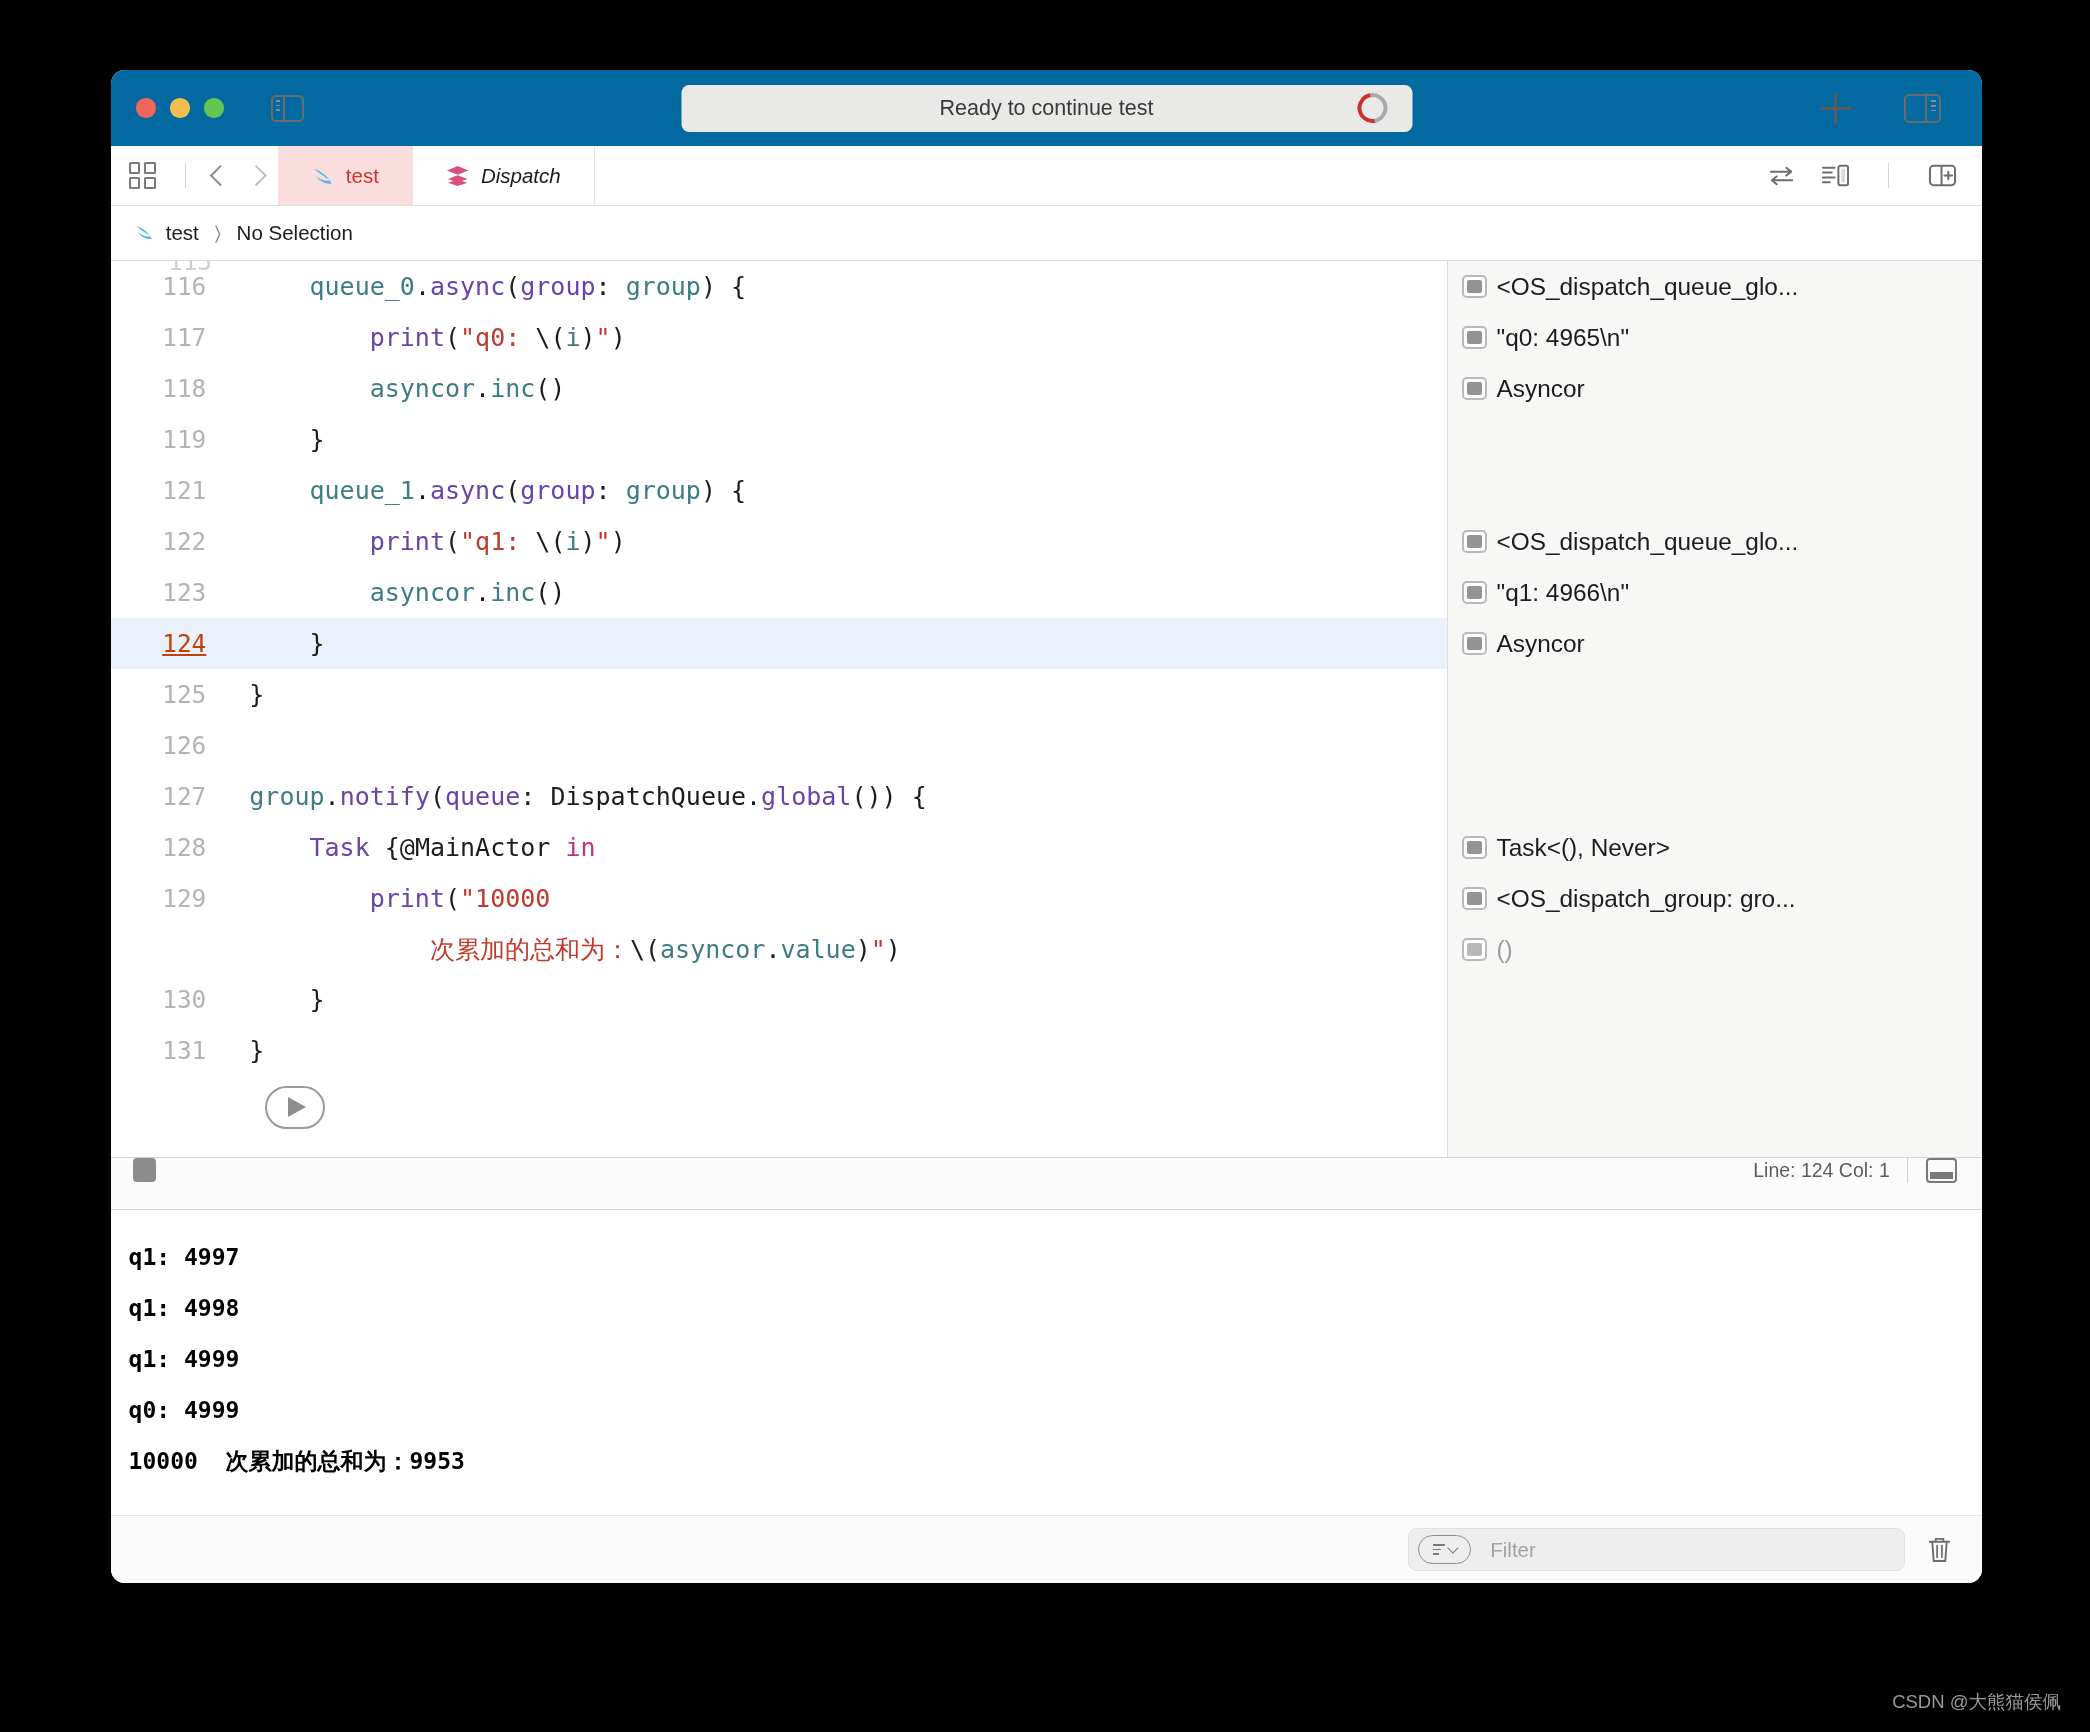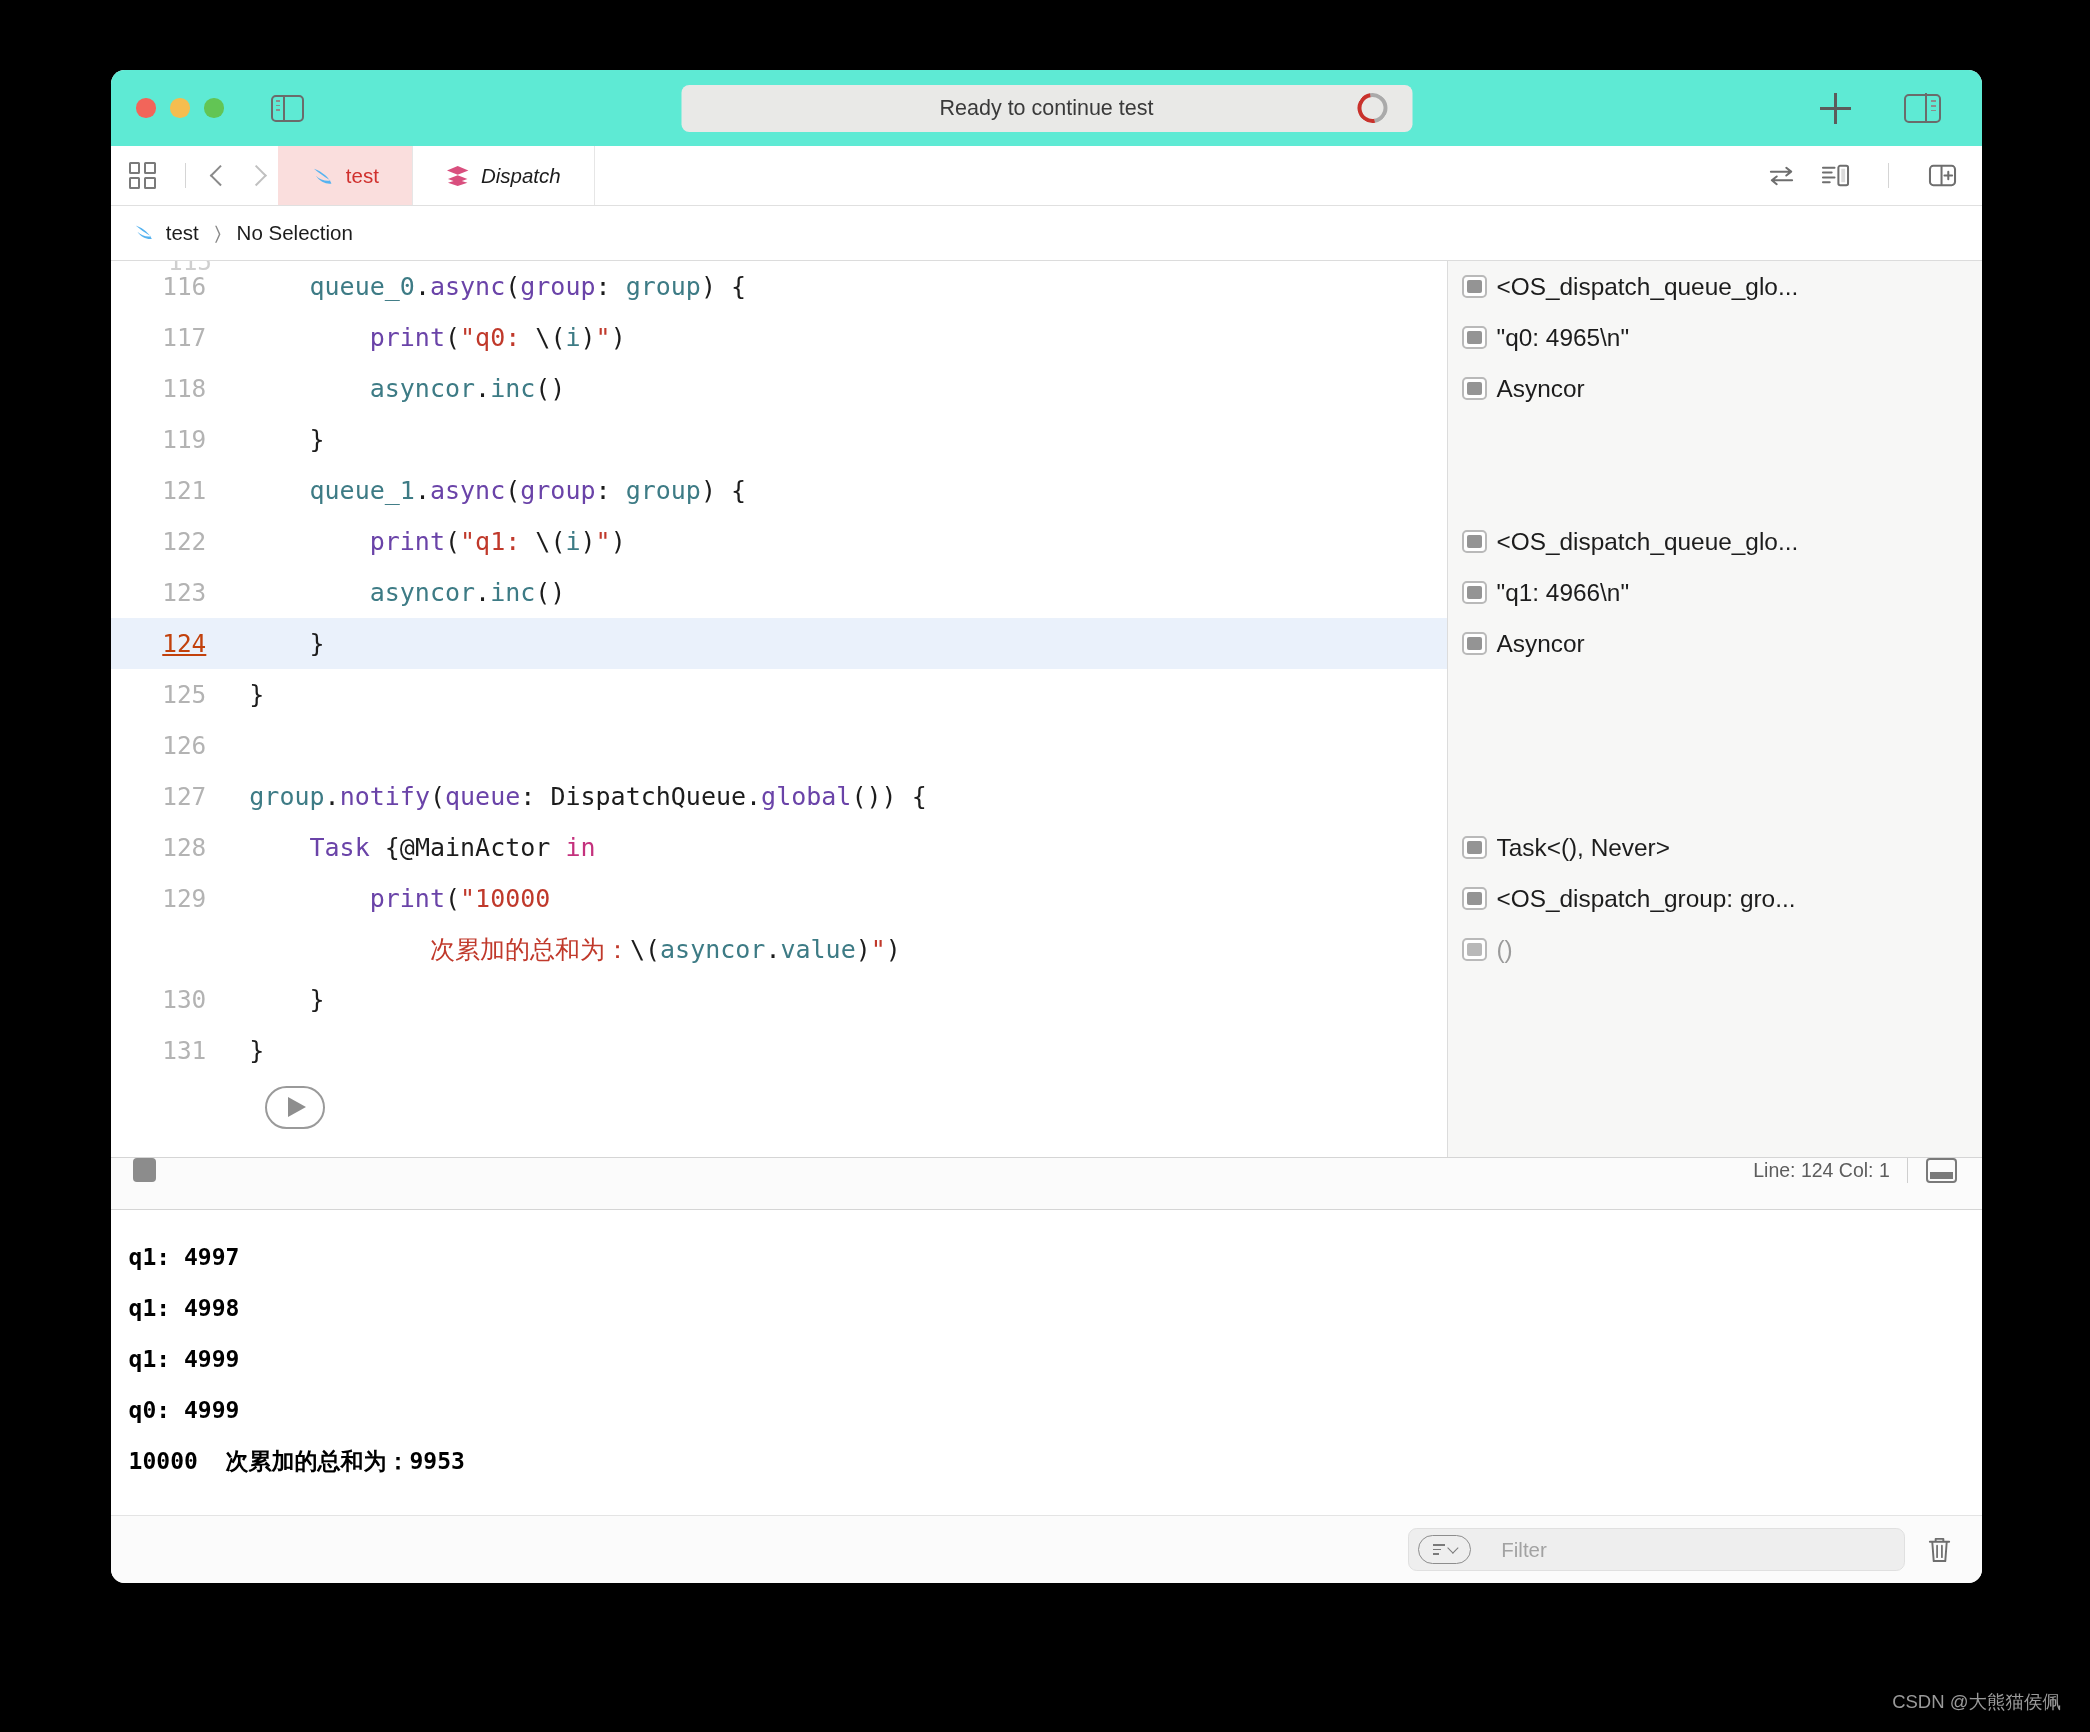--- a/index.html
+++ b/index.html
@@ -18,21 +18,21 @@
     border-radius: 13.7px;
     overflow: hidden;
     box-shadow: 0 5.9px 29px rgba(0,0,0,0.4);
     display: flex;
     flex-direction: column;
   }
 
   
   .titlebar {
     height: 76px;
-    background: #5eead4;
+    background: #0369a1;
     display: flex;
     align-items: center;
     position: relative;
     flex: 0 0 auto;
     justify-content: space-between;
   }
   .traffic { display: flex; gap: 14.6px; margin-left: 25px; }
   .light { width: 9.8px; height: 19.5px; width: 19.5px; border-radius: 50%; }
   .light.red { background: #f2655a; }
   .light.yellow { background: #f5bd4f; }
@@ -325,21 +325,21 @@
     gap: 21.5px;
     padding-right: 29px;
     flex: 0 0 auto;
   }
   .filter-field {
     width: 497px; height: 43px;
     background: #eeeeee;
     border: 1px solid #e0e0e0;
     border-radius: 8.8px;
     display: flex; align-items: center;
-    gap: 30px;
+    gap: 19px;
     padding-left: 9.8px;
     cursor: text;
   }
   .filter-pill {
     width: 53px; height: 29px;
     border: 1.8px solid #8d8d8d;
     border-radius: 14.6px;
     display: flex; align-items: center; justify-content: center;
     gap: 3.9px;
     cursor: pointer;

